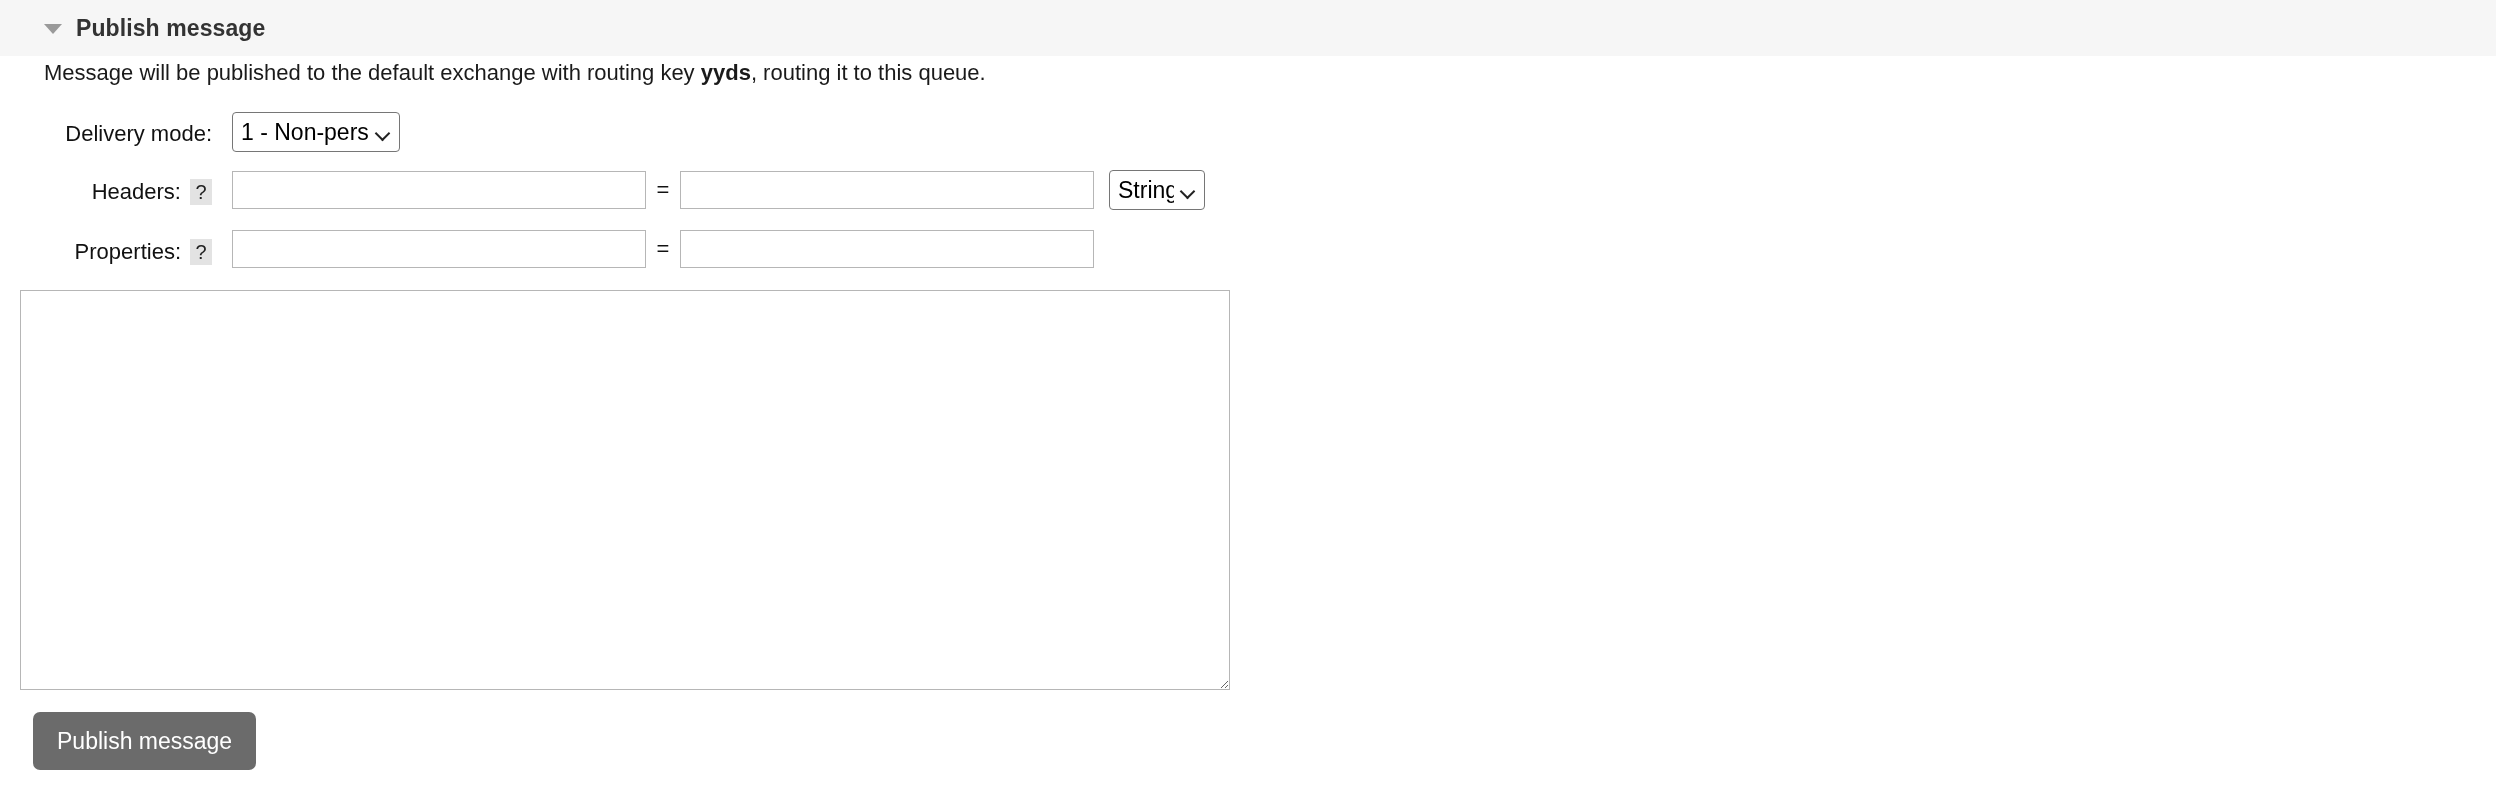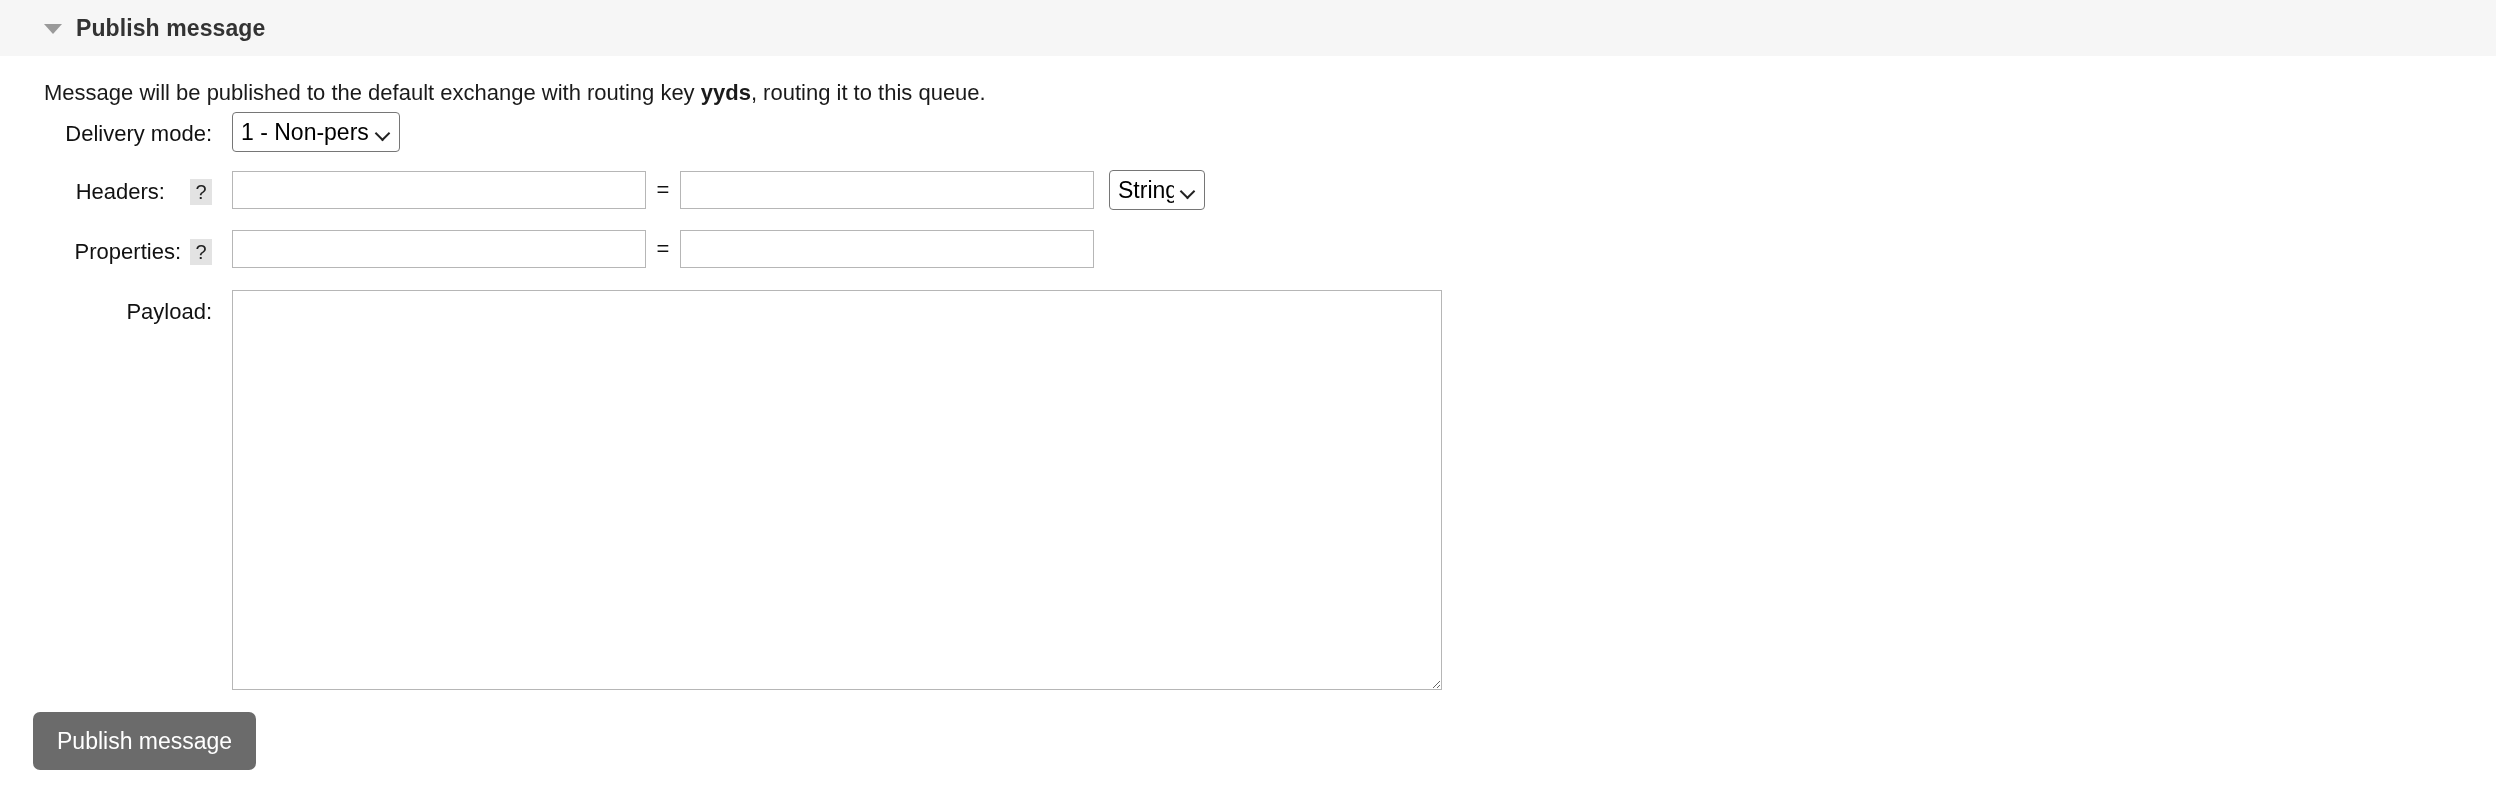--- a/index.html
+++ b/index.html
@@ -45,21 +45,21 @@
     font-weight: bold;
     font-size: 23px;
     color: #333333;
     letter-spacing: 0.1px;
   }
 
   
   .intro {
     position: absolute;
     left: 44px;
-    top: 80px;
+    top: 60px;
     font-size: 22px;
     color: #1a1a1a;
     white-space: nowrap;
   }
   .intro b {
     font-weight: bold;
   }
 
   
   .form {
@@ -101,21 +101,21 @@
   .field-cell {
     padding-left: 20px;
     display: flex;
     align-items: center;
   }
 
   
   .row-delivery { height: 48px; }
   .row-delivery .label-cell { height: 44px; }
   .row-headers  { height: 50px; }
-  .row-headers .label-cell { height: 44px; gap: 16px; }
+  .row-headers .label-cell { height: 44px; }
   .row-props    { height: 50px; }
   .row-props .label-cell { height: 44px; }
   .row-payload .label-cell { height: 44px; }
 
   
   select.ui-select {
     font-family: "Liberation Sans", sans-serif;
     font-size: 23px;
     color: #000000;
     background: #ffffff;
@@ -267,23 +267,20 @@
       <span class="help-badge">?</span>
     </div>
     <div class="field-cell">
       <input class="ui-text input-key" type="text" placeholder="" style="">
       <span class="eq-sign">=</span>
       <input class="ui-text input-val" type="text" placeholder="" style="">
     </div>
   </div>
 
   <div class="form-row row-payload">
-    <div class="label-cell">
-      <span class="label-text">Payload:</span>
-    </div>
     <div class="field-cell">
       <textarea class="ui-textarea" placeholder="" style=""></textarea>
     </div>
   </div>
 
 </div>
 
 <div class="button-bar">
   <button class="publish-btn" type="button">Publish message</button>
 </div>

